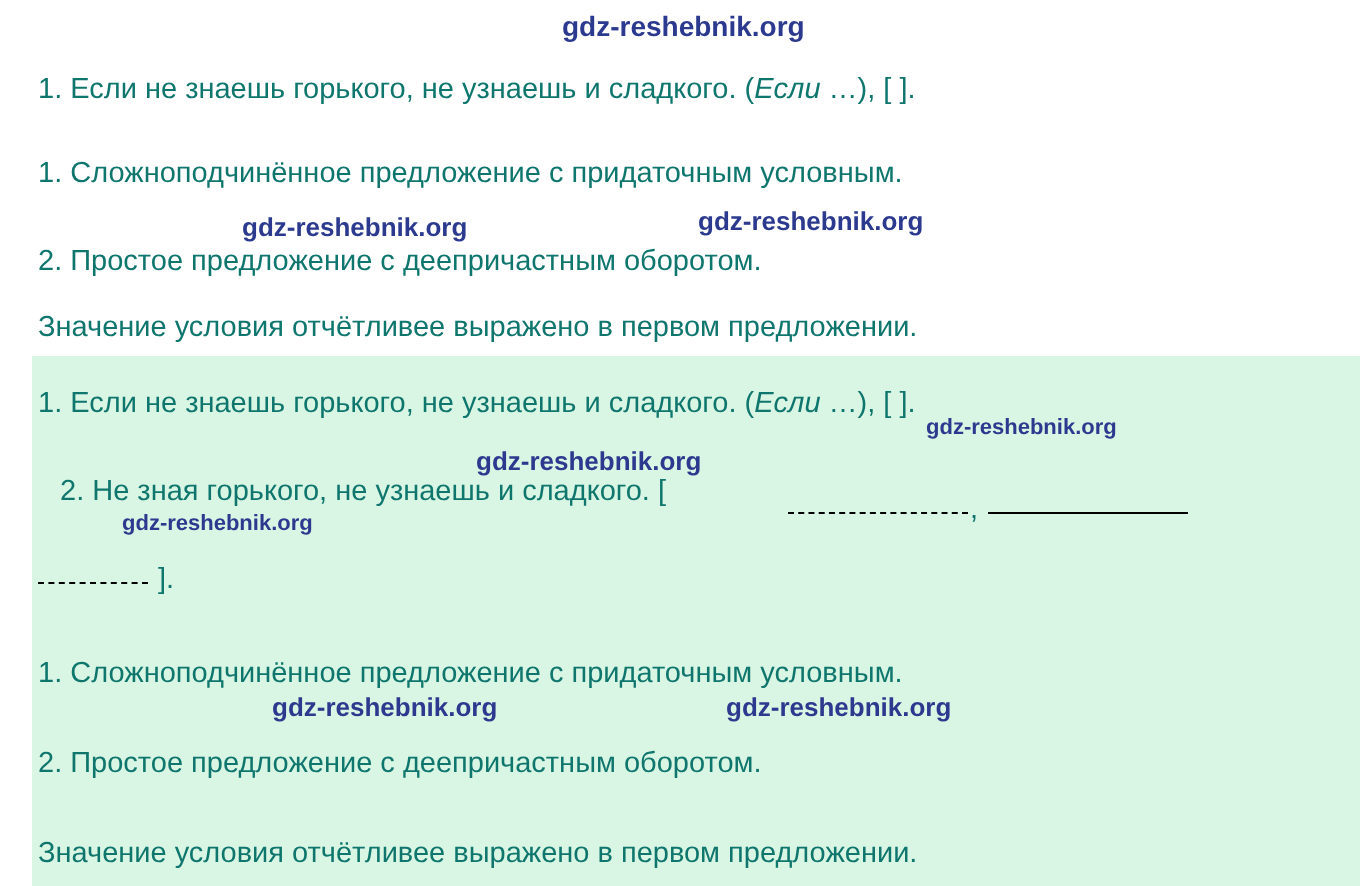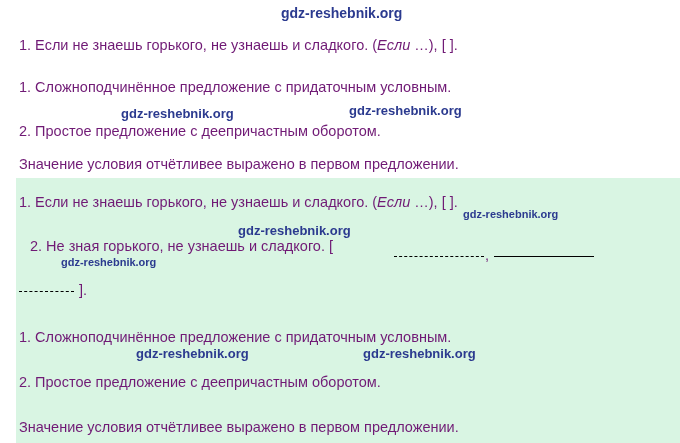--- a/index.html
+++ b/index.html
@@ -40,21 +40,21 @@
   .wm-d { left: 447px; top: 208px; font-size: 11px; }
   .wm-e { left: 45px;  top: 256px; font-size: 11px; }
   .wm-f { left: 120px; top: 346px; }
   .wm-g { left: 347px; top: 346px; }
 
   .line {
     position: absolute;
     font-size: 14.5px;
     line-height: 18px;
     white-space: nowrap;
-    color: #701a75;
+    color: #0f766e;
   }
   .italic { font-style: italic; }
 
   .highlight {
     position: absolute;
     left: 0;
     top: 178px;
     width: 680px;
     height: 265px;
     background: #d9f5e3;

